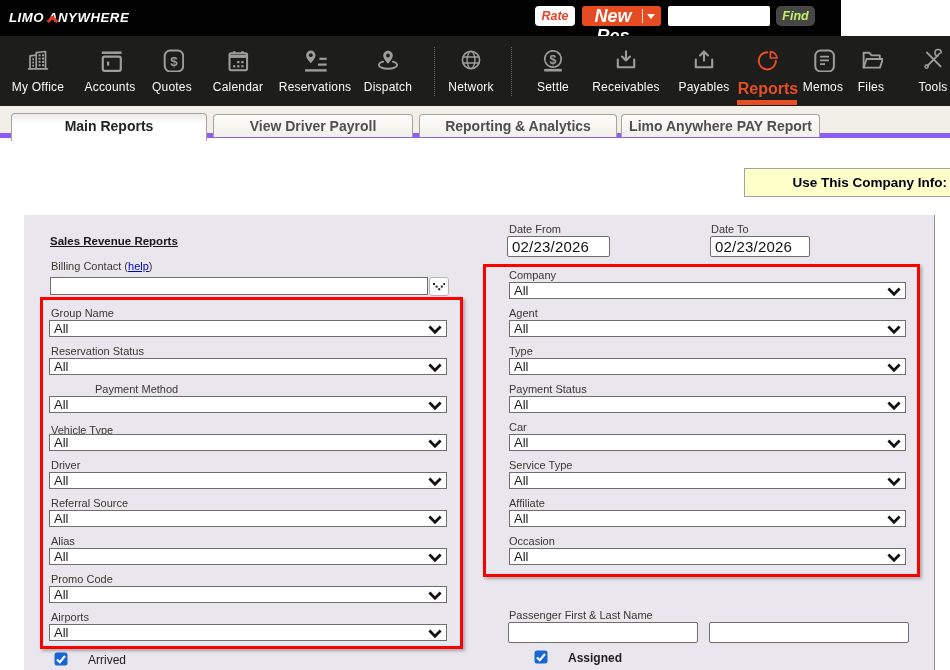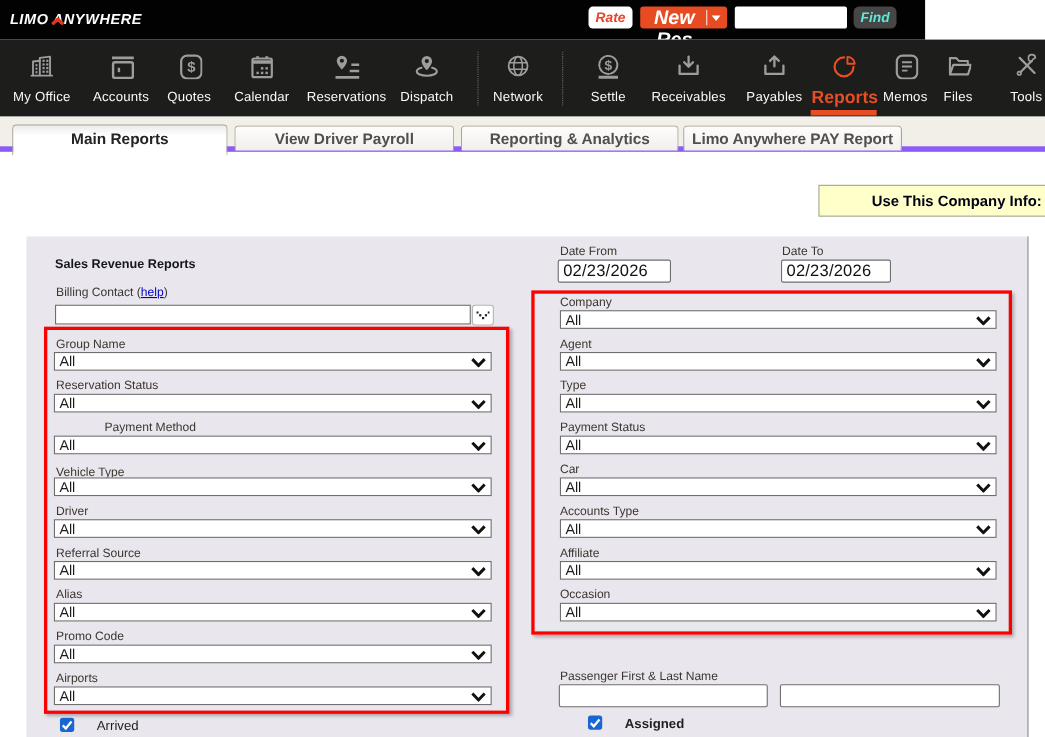--- a/index.html
+++ b/index.html
@@ -12,21 +12,21 @@
 #topbar { position:absolute; left:0; top:0; width:841px; height:36px; background:#020202;font-style:italic; }
 #logo { position:absolute; left:9px; top:10px; color:#fff; font-size:13.2px; font-weight:bold; letter-spacing:0.55px; white-space:nowrap; }
 #logo .aa { position:relative; }
 #logo .aa svg { position:absolute; left:-1.5px; top:5.5px; }
 #rateBtn { position:absolute; left:535px; top:5.5px; width:40px; height:20.5px; background:#fff; border-radius:4px; color:#e8442b; font-size:12.5px; font-weight:bold; text-align:center; line-height:20px; }
 #newRes { position:absolute; left:582px; top:6px; width:79px; height:20px; background:#e64b22; border-radius:3px; color:#fff; }
 #newRes .t { position:absolute; left:0; top:0; width:62px; text-align:center; font-size:18px; font-weight:bold; line-height:20px; }
 #newRes .div { position:absolute; left:60px; top:3px; width:1px; height:14px; background:rgba(255,255,255,0.85); }
 #newRes .ar { position:absolute; left:65px; top:8px; width:0; height:0; border-left:4.5px solid transparent; border-right:4.5px solid transparent; border-top:5.5px solid #fff; }
 #searchInp { position:absolute; left:668px; top:6px; width:102px; height:20px; background:#fff; border-radius:2px; }
-#findBtn { position:absolute; left:776px; top:6px; width:39px; height:20px; background:#464646; border-radius:5px; color:#5eead4; font-size:12.5px; font-weight:bold; text-align:center; line-height:20px; }
+#findBtn { position:absolute; left:776px; top:6px; width:39px; height:20px; background:#464646; border-radius:5px; color:#bef264; font-size:12.5px; font-weight:bold; text-align:center; line-height:20px; }
 
 
 #navbar { position:absolute; left:0; top:36px; width:950px; height:70px; background:#1d1d1c; }
 .nav { position:absolute; top:0; transform:translateX(-50%); text-align:center; width:110px; }
 .nav svg { margin-top:12px; display:inline-block; }
 .nav .lbl { margin-top:4px; font-size:12px; font-weight:normal; color:#fafafa; letter-spacing:0.2px; }
 .nav.hot .lbl { color:#e84e23; font-weight:bold; font-size:16px; letter-spacing:0; }
 .navsep { position:absolute; top:11px; width:0px; height:49px; border-left:1px dotted #6a6a6a; }
 #repUnderline { position:absolute; left:737px; top:100px; width:60px; height:5px; background:#e84e23; }
 
@@ -163,21 +163,21 @@
   <div id="tabstrip">
     <div class="tab active" style="left:11px; width:196px;">Main Reports</div>
     <div class="tab" style="left:213px; width:200px;">View Driver Payroll</div>
     <div class="tab" style="left:419px; width:198px;">Reporting &amp; Analytics</div>
     <div class="tab" style="left:621px; width:199px;">Limo Anywhere PAY Report</div>
   </div>
 
   <div id="content"></div>
   <div id="yellowBox">Use This Company Info:</div>
   <div id="panel"></div>
-  <div class="ftitle" style="left:50px;top:235px;">Sales Revenue Reports</div>
+  <div class="ftitle" style="left:50px;top:235px;text-decoration:underline;">Sales Revenue Reports</div>
   <div class="flabel" style="left:51px;top:260px;">Billing Contact (<a href="#">help</a>)</div>
   <div class="inp" style="left:50px;top:277px;width:378px;height:18px;border-radius:0;"></div>
   <div class="abs" style="left:429px;top:277px;width:20px;height:19px;background:#fff;border:1px solid #b5b5b5;border-radius:3px;">
       <svg width="12" height="8" viewBox="0 0 12 8" style="position:absolute;left:3px;top:5px;">
         <g fill="#222">
           <rect x="0" y="0" width="2" height="2"></rect>
           <rect x="2.6" y="2.6" width="2" height="2"></rect>
           <rect x="5.2" y="5.2" width="2" height="2"></rect>
           <rect x="7.8" y="2.6" width="2" height="2"></rect>
           <rect x="10.4" y="0" width="2" height="2"></rect>
@@ -237,21 +237,21 @@
         <polyline points="1.4,1.5 7,7.3 12.6,1.5" fill="none" stroke="#111" stroke-width="2.7"></polyline>
       </svg></div>
   <div class="flabel" style="left:509px;top:383px;">Payment Status</div>
   <div class="sel" style="left:509px;top:396px;width:397px;">All<svg width="14" height="9" viewBox="0 0 14 9">
         <polyline points="1.4,1.5 7,7.3 12.6,1.5" fill="none" stroke="#111" stroke-width="2.7"></polyline>
       </svg></div>
   <div class="flabel" style="left:509px;top:421px;">Car</div>
   <div class="sel" style="left:509px;top:434px;width:397px;">All<svg width="14" height="9" viewBox="0 0 14 9">
         <polyline points="1.4,1.5 7,7.3 12.6,1.5" fill="none" stroke="#111" stroke-width="2.7"></polyline>
       </svg></div>
-  <div class="flabel" style="left:509px;top:459px;">Accounts Type</div>
+  <div class="flabel" style="left:509px;top:459px;">Service Type</div>
   <div class="sel" style="left:509px;top:472px;width:397px;">All<svg width="14" height="9" viewBox="0 0 14 9">
         <polyline points="1.4,1.5 7,7.3 12.6,1.5" fill="none" stroke="#111" stroke-width="2.7"></polyline>
       </svg></div>
   <div class="flabel" style="left:509px;top:497px;">Affiliate</div>
   <div class="sel" style="left:509px;top:510px;width:397px;">All<svg width="14" height="9" viewBox="0 0 14 9">
         <polyline points="1.4,1.5 7,7.3 12.6,1.5" fill="none" stroke="#111" stroke-width="2.7"></polyline>
       </svg></div>
   <div class="flabel" style="left:509px;top:535px;">Occasion</div>
   <div class="sel" style="left:509px;top:548px;width:397px;">All<svg width="14" height="9" viewBox="0 0 14 9">
         <polyline points="1.4,1.5 7,7.3 12.6,1.5" fill="none" stroke="#111" stroke-width="2.7"></polyline>

